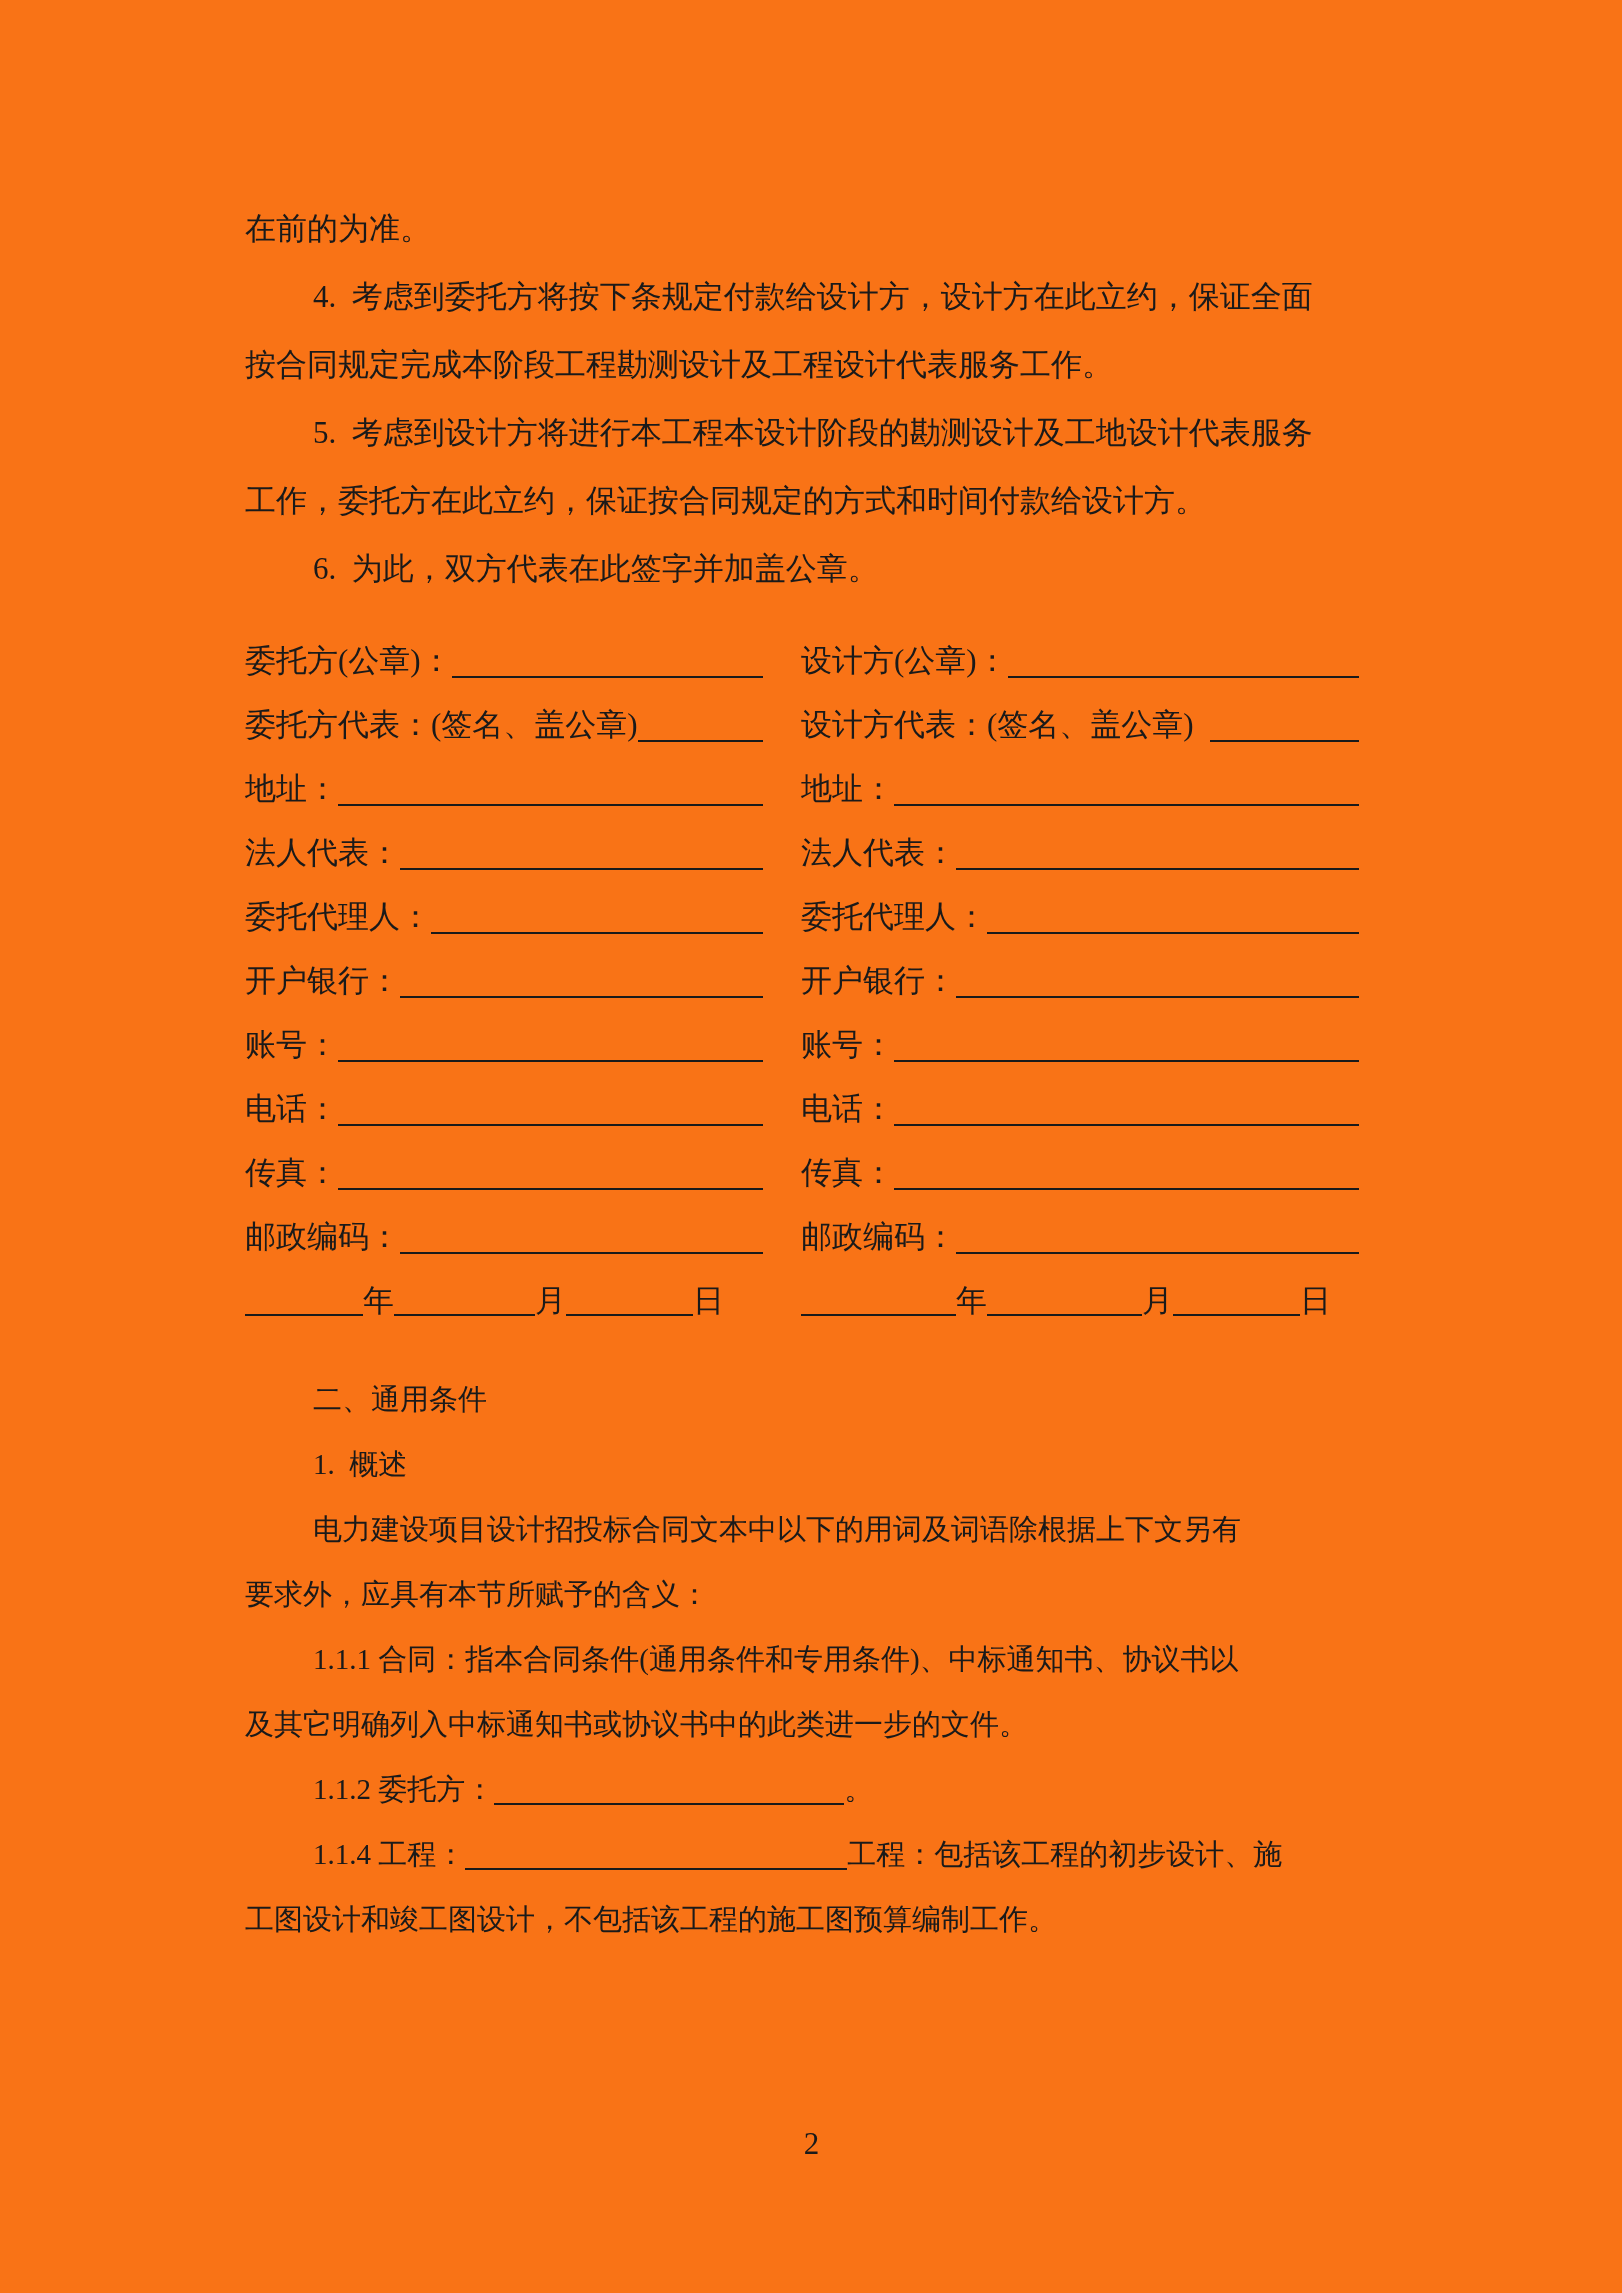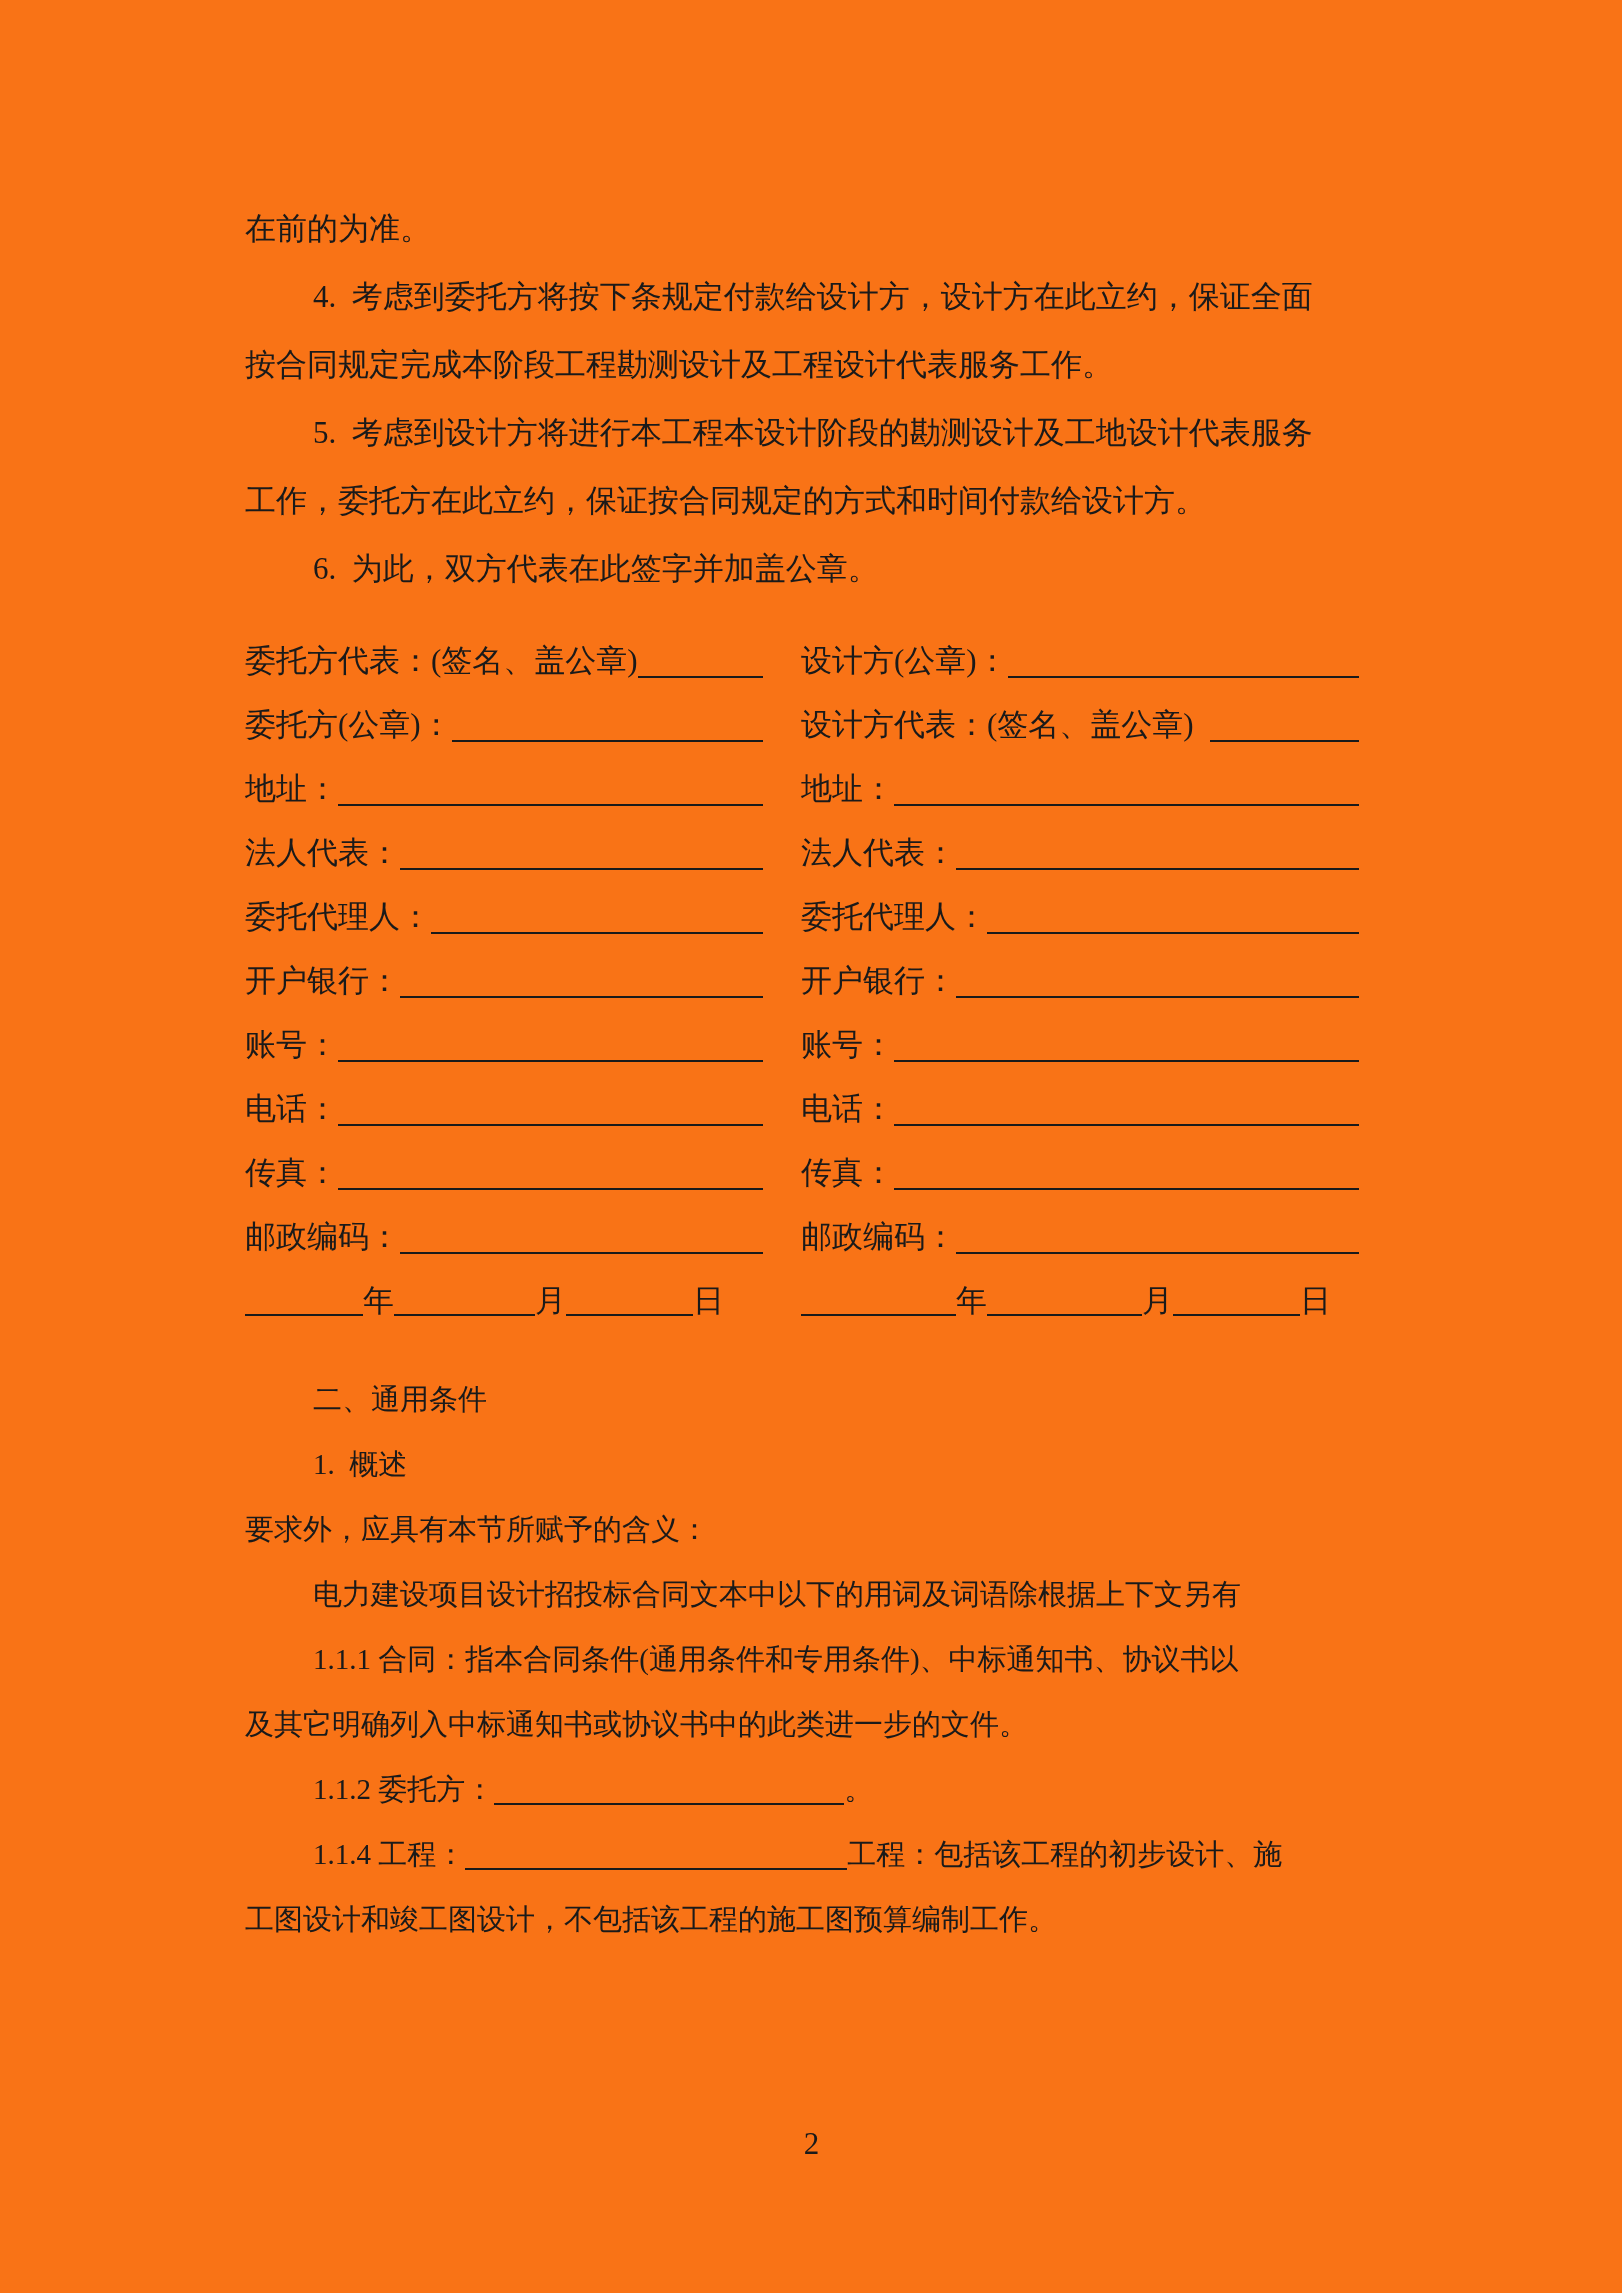--- a/index.html
+++ b/index.html
@@ -110,25 +110,25 @@
     <p class="ln ind">4.  考虑到委托方将按下条规定付款给设计方，设计方在此立约，保证全面</p>
     <p class="ln">按合同规定完成本阶段工程勘测设计及工程设计代表服务工作。</p>
     <p class="ln ind">5.  考虑到设计方将进行本工程本设计阶段的勘测设计及工地设计代表服务</p>
     <p class="ln">工作，委托方在此立约，保证按合同规定的方式和时间付款给设计方。</p>
     <p class="ln ind">6.  为此，双方代表在此签字并加盖公章。</p>
 
     <div class="sig">
 
       <div class="col colL">
         <div class="row">
+          <span class="lbl">委托方(公章)：</span>
+          <span class="blank fill"></span>
+        </div>
+        <div class="row">
           <span class="lbl">委托方代表：(签名、盖公章)</span>
-          <span class="blank fill"></span>
-        </div>
-        <div class="row">
-          <span class="lbl">委托方(公章)：</span>
           <span class="blank fill"></span>
         </div>
         <div class="row">
           <span class="lbl">地址：</span>
           <span class="blank fill"></span>
         </div>
         <div class="row">
           <span class="lbl">法人代表：</span>
           <span class="blank fill"></span>
         </div>
@@ -214,22 +214,22 @@
           <span class="unit">月</span>
           <span class="dblank w140"></span>
           <span class="unit">日</span>
         </div>
       </div>
     </div>
 
     <div class="sec2">
       <p class="ln2 ind">二、通用条件</p>
       <p class="ln2 ind">1.  概述</p>
+      <p class="ln2 ind">电力建设项目设计招投标合同文本中以下的用词及词语除根据上下文另有</p>
       <p class="ln2">要求外，应具有本节所赋予的含义：</p>
-      <p class="ln2 ind">电力建设项目设计招投标合同文本中以下的用词及词语除根据上下文另有</p>
       <p class="ln2 ind">1.1.1 合同：指本合同条件(通用条件和专用条件)、中标通知书、协议书以</p>
       <p class="ln2">及其它明确列入中标通知书或协议书中的此类进一步的文件。</p>
       <p class="ln2 ind"><span>1.1.2 委托方：</span><span class="iblank b385"></span><span>。</span></p>
       <p class="ln2 ind"><span>1.1.4 工程：</span><span class="iblank b420"></span><span>工程：包括该工程的初步设计、施</span></p>
       <p class="ln2">工图设计和竣工图设计，不包括该工程的施工图预算编制工作。</p>
     </div>
 
   </div>
 
   <div class="footer">

